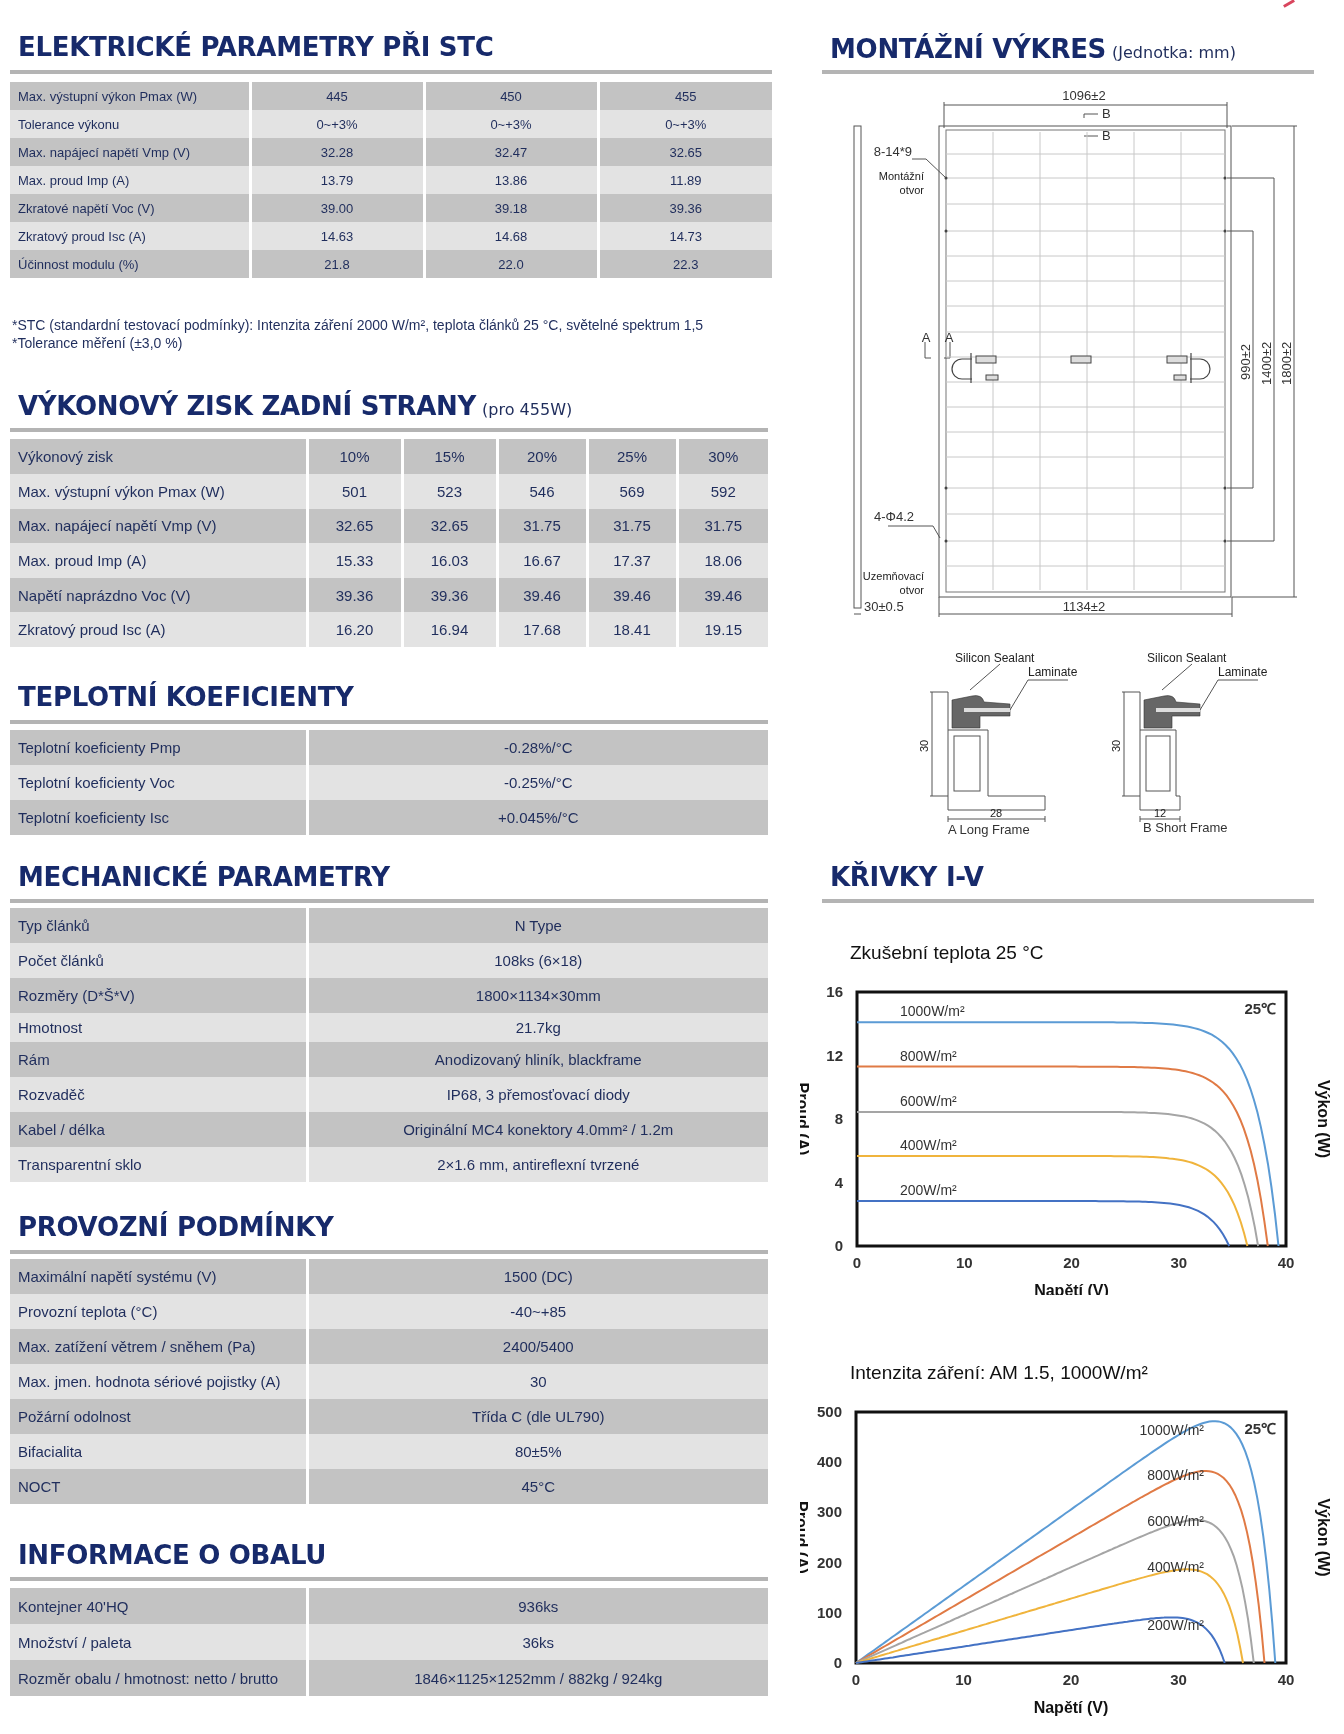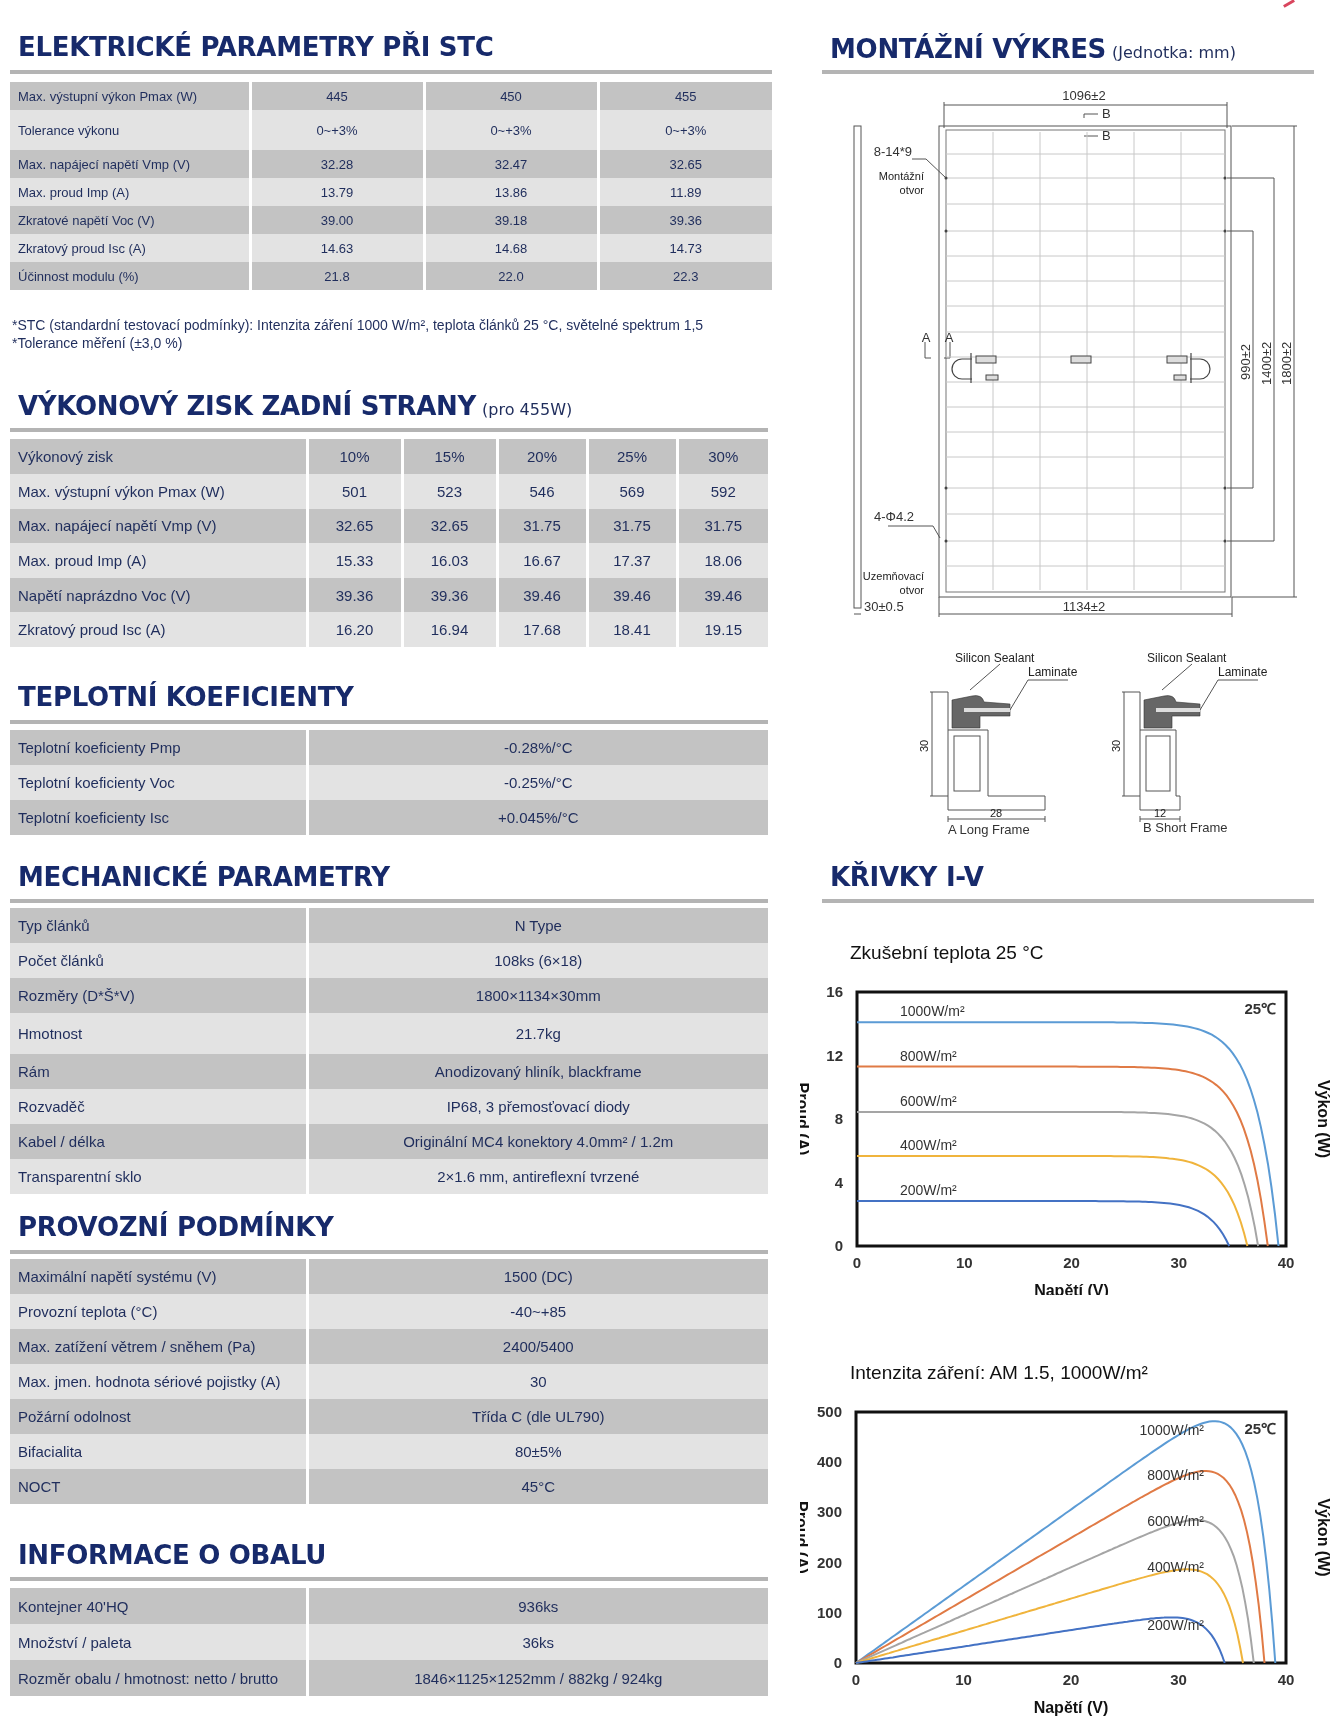--- a/index.html
+++ b/index.html
@@ -35,21 +35,21 @@
       <col style="width:174px">
       <col style="width:174px">
     </colgroup>
   <tbody id="stc-body">
       <tr style="height: 28px;">
         <td>Max. výstupní výkon Pmax (W)</td>
         <td class="v">445</td>
         <td class="v">450</td>
         <td class="v">455</td>
       </tr>
-      <tr style="height: 40px;">
+      <tr style="height: 28px;">
         <td>Tolerance výkonu</td>
         <td class="v">0~+3%</td>
         <td class="v">0~+3%</td>
         <td class="v">0~+3%</td>
       </tr>
       <tr style="height: 28px;">
         <td>Max. napájecí napětí Vmp (V)</td>
         <td class="v">32.28</td>
         <td class="v">32.47</td>
         <td class="v">32.65</td>
@@ -73,21 +73,21 @@
         <td class="v">14.73</td>
       </tr>
       <tr style="height: 28px;">
         <td>Účinnost modulu (%)</td>
         <td class="v">21.8</td>
         <td class="v">22.0</td>
         <td class="v">22.3</td>
       </tr>
     </tbody>
 </table>
-<div class="note" style="left:12px; top:316px;">*STC (standardní testovací podmínky): Intenzita záření 1000 W/m², teplota článků 25 °C, světelné spektrum 1,5</div>
+<div class="note" style="left:12px; top:316px;">*STC (standardní testovací podmínky): Intenzita záření 2000 W/m², teplota článků 25 °C, světelné spektrum 1,5</div>
 <div class="note" style="left:12px; top:334px;">*Tolerance měření (±3,0 %)</div>
 
 <div class="h" style="left:18px; top:391px;">
   <span>VÝKONOVÝ ZISK ZADNÍ STRANY</span><span class="sub">(pro 455W)</span>
 </div>
 <div class="rule" style="left:10px; top:428px; width:758px;"></div>
 <table class="t" style="left:10px; top:439px; width:758px;">
   <colgroup>
       <col style="width:297px">
       <col style="width:95px">
@@ -184,21 +184,21 @@
         <td class="v">N Type</td>
       </tr>
       <tr style="height: 35px;">
         <td>Počet článků</td>
         <td class="v">108ks (6×18)</td>
       </tr>
       <tr style="height: 35px;">
         <td>Rozměry (D*Š*V)</td>
         <td class="v">1800×1134×30mm</td>
       </tr>
-      <tr style="height: 41px;">
+      <tr style="height: 29px;">
         <td>Hmotnost</td>
         <td class="v">21.7kg</td>
       </tr>
       <tr style="height: 35px;">
         <td>Rám</td>
         <td class="v">Anodizovaný hliník, blackframe</td>
       </tr>
       <tr style="height: 35px; border-radius: 11px;">
         <td>Rozvaděč</td>
         <td class="v">IP68, 3 přemosťovací diody</td>

